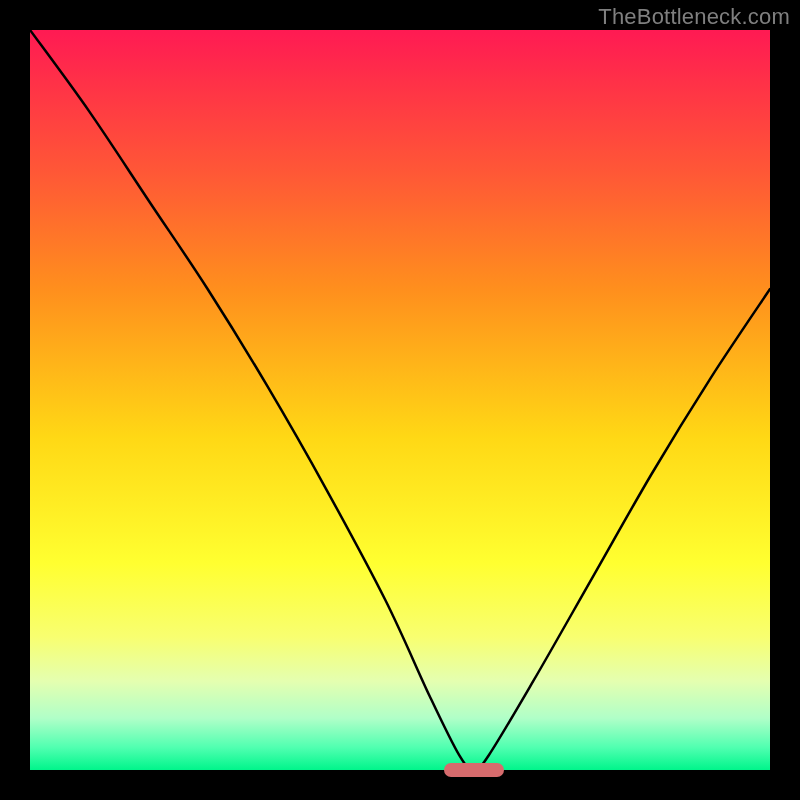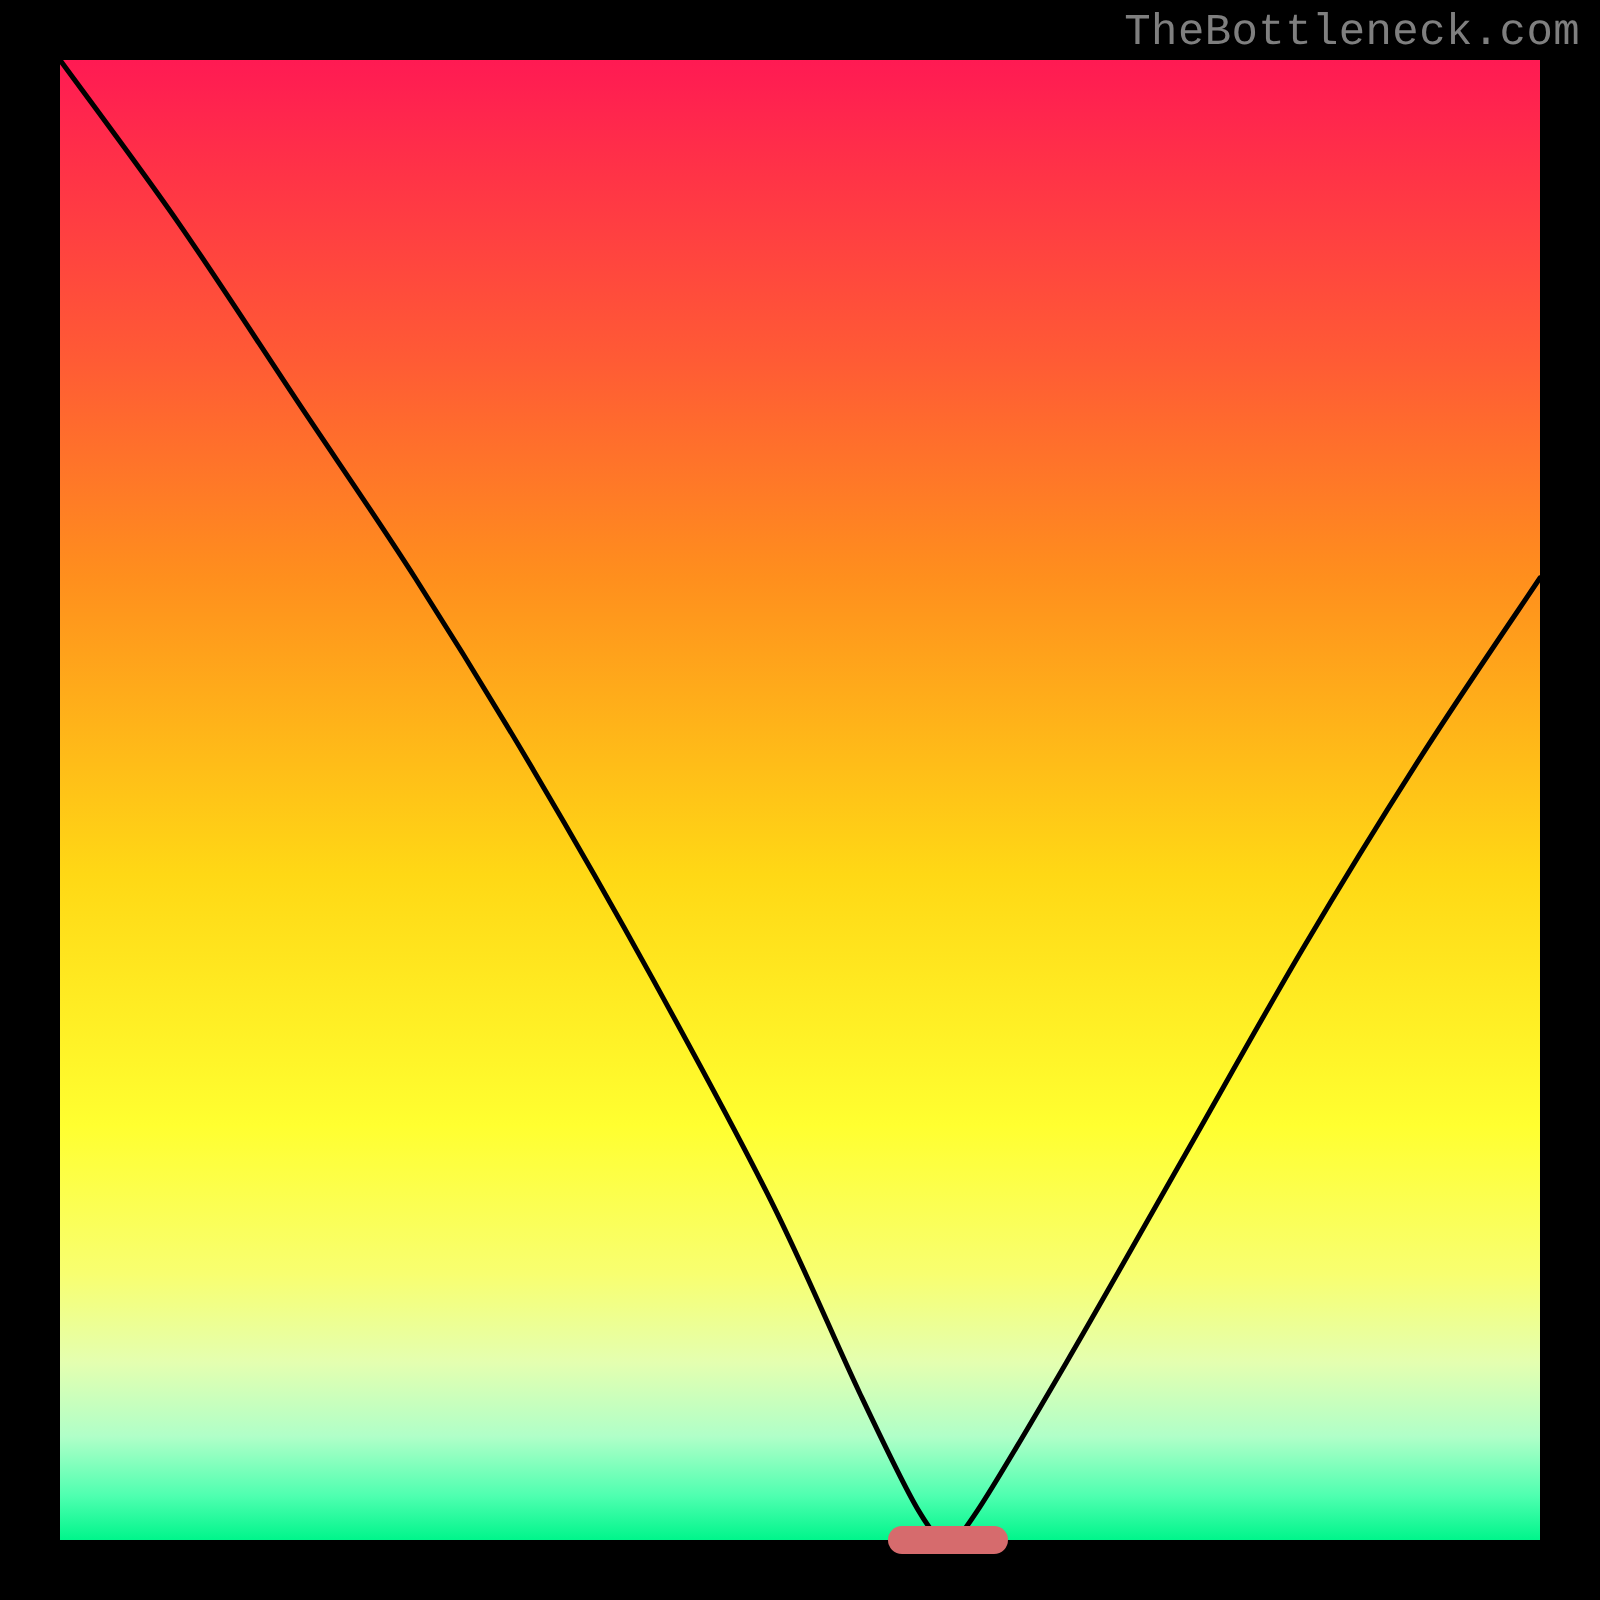--- a/index.html
+++ b/index.html
@@ -14,21 +14,21 @@
     position: relative;
     width: 800px;
     height: 800px;
     background: #000;
   }
   .attribution {
     position: absolute;
     top: 4px;
     right: 10px;
     color: #7f7f7f;
-    font-family: Liberation Mono, monospace;
+    font-family: Liberation Sans, sans-serif;
     font-size: 22px;
     letter-spacing: 0.2px;
   }
   .plot {
     position: absolute;
     left: 30px;
     top: 30px;
     width: 740px;
     height: 740px;
   }

